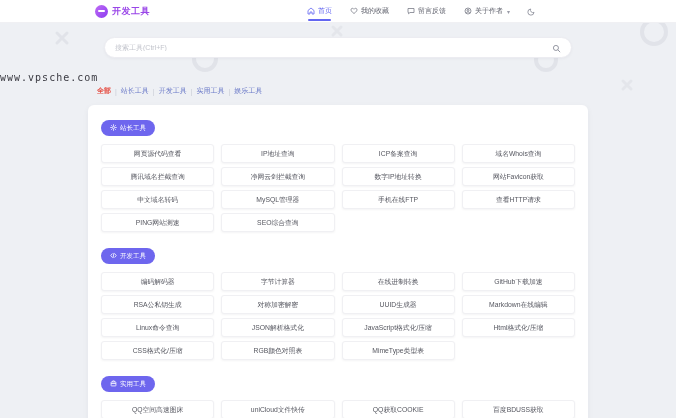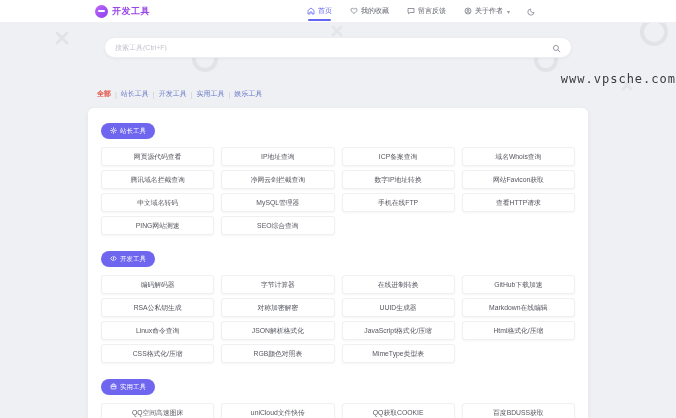--- a/index.html
+++ b/index.html
@@ -50,21 +50,21 @@
     box-shadow:0 1px 3px rgba(30,30,60,.04);
   }
   .search-bar input {
     flex:1; border:none; outline:none; font-size:7px; color:#555; background:transparent;
     font-family:"Liberation Sans", sans-serif;
   }
   .search-bar input::placeholder { color:#c2c4cc; }
   .search-bar svg { width:9px; height:9px; stroke:#8a8c98; fill:none; stroke-width:1.6; cursor:pointer; }
   
   .watermark {
-    text-align:right; margin-top:7px; font-size:12px; color:#3a3a42;
+    text-align:left; margin-top:7px; font-size:10px; color:#3a3a42;
     font-family:"DejaVu Sans Mono", monospace; letter-spacing:1px; position:relative; z-index:2;
   }
   .filters {
     margin:3px 0 0 97px; font-size:7px; display:flex; align-items:center; gap:4px;
     position:relative; z-index:2;
   }
   .filter-link { color:#6a79c8; cursor:pointer; }
   .filter-link.active { color:#e54d42; font-weight:bold; }
   .filter-sep { color:#c9cbd4; }
   

